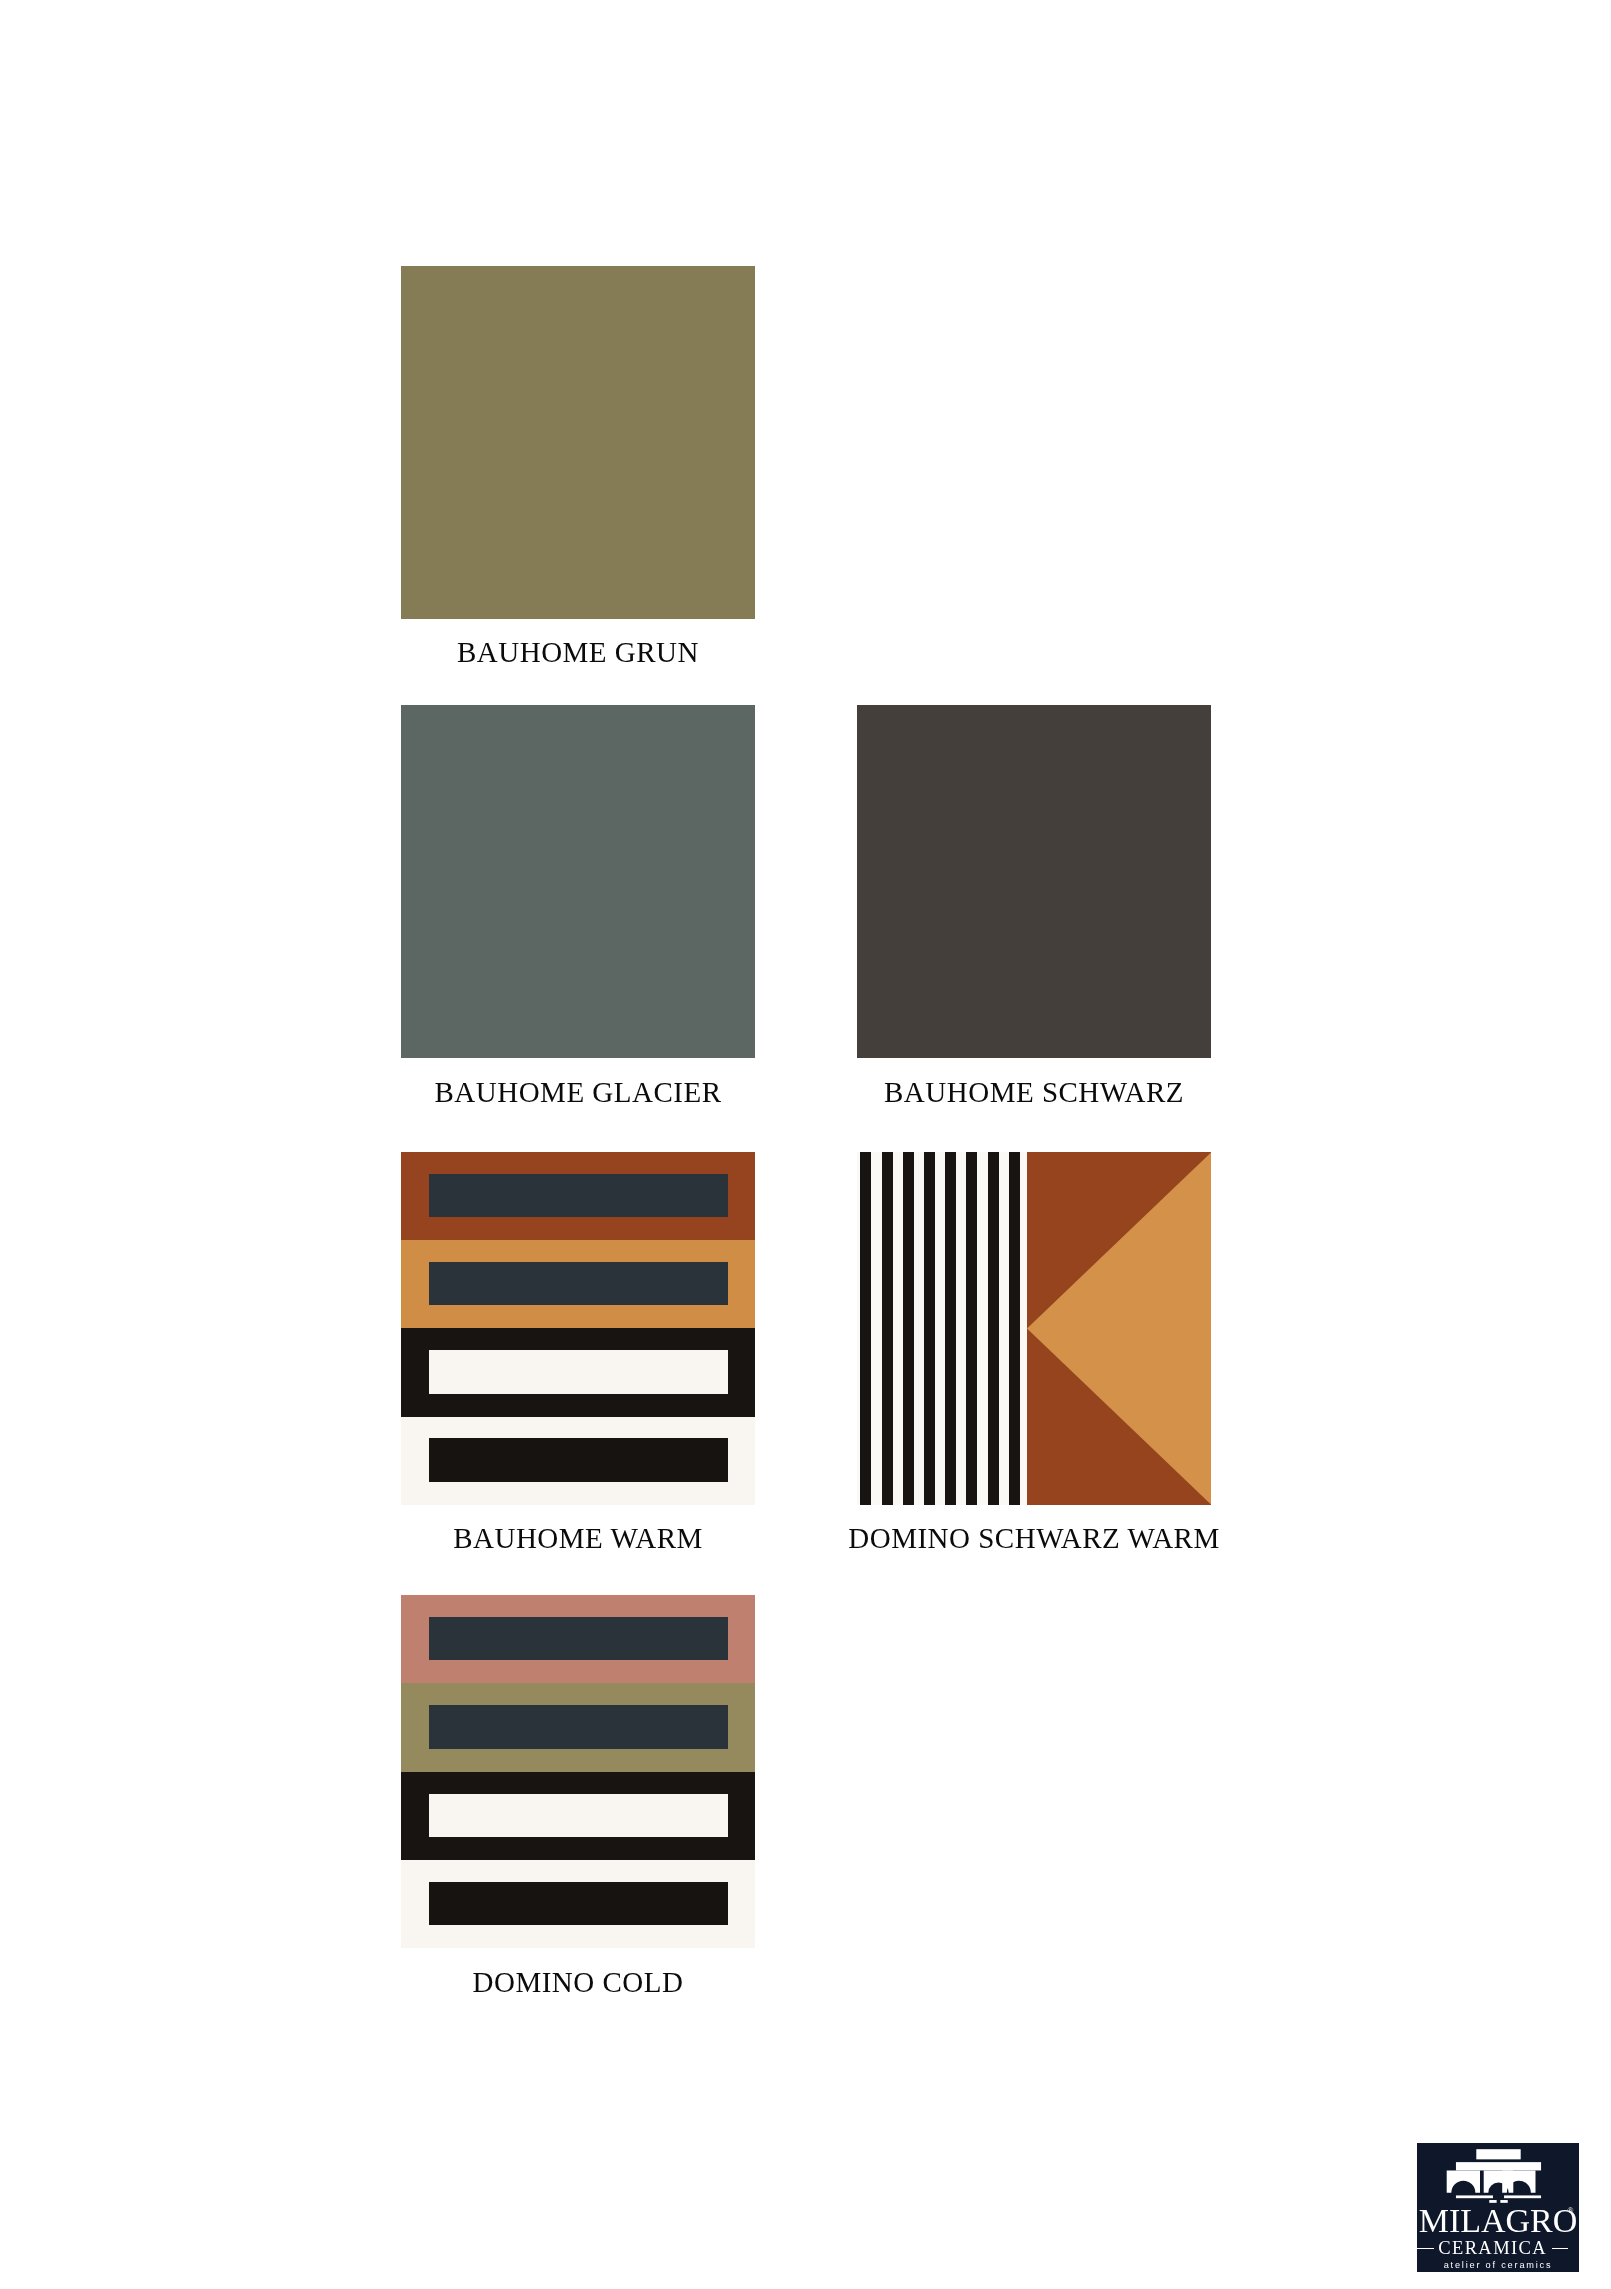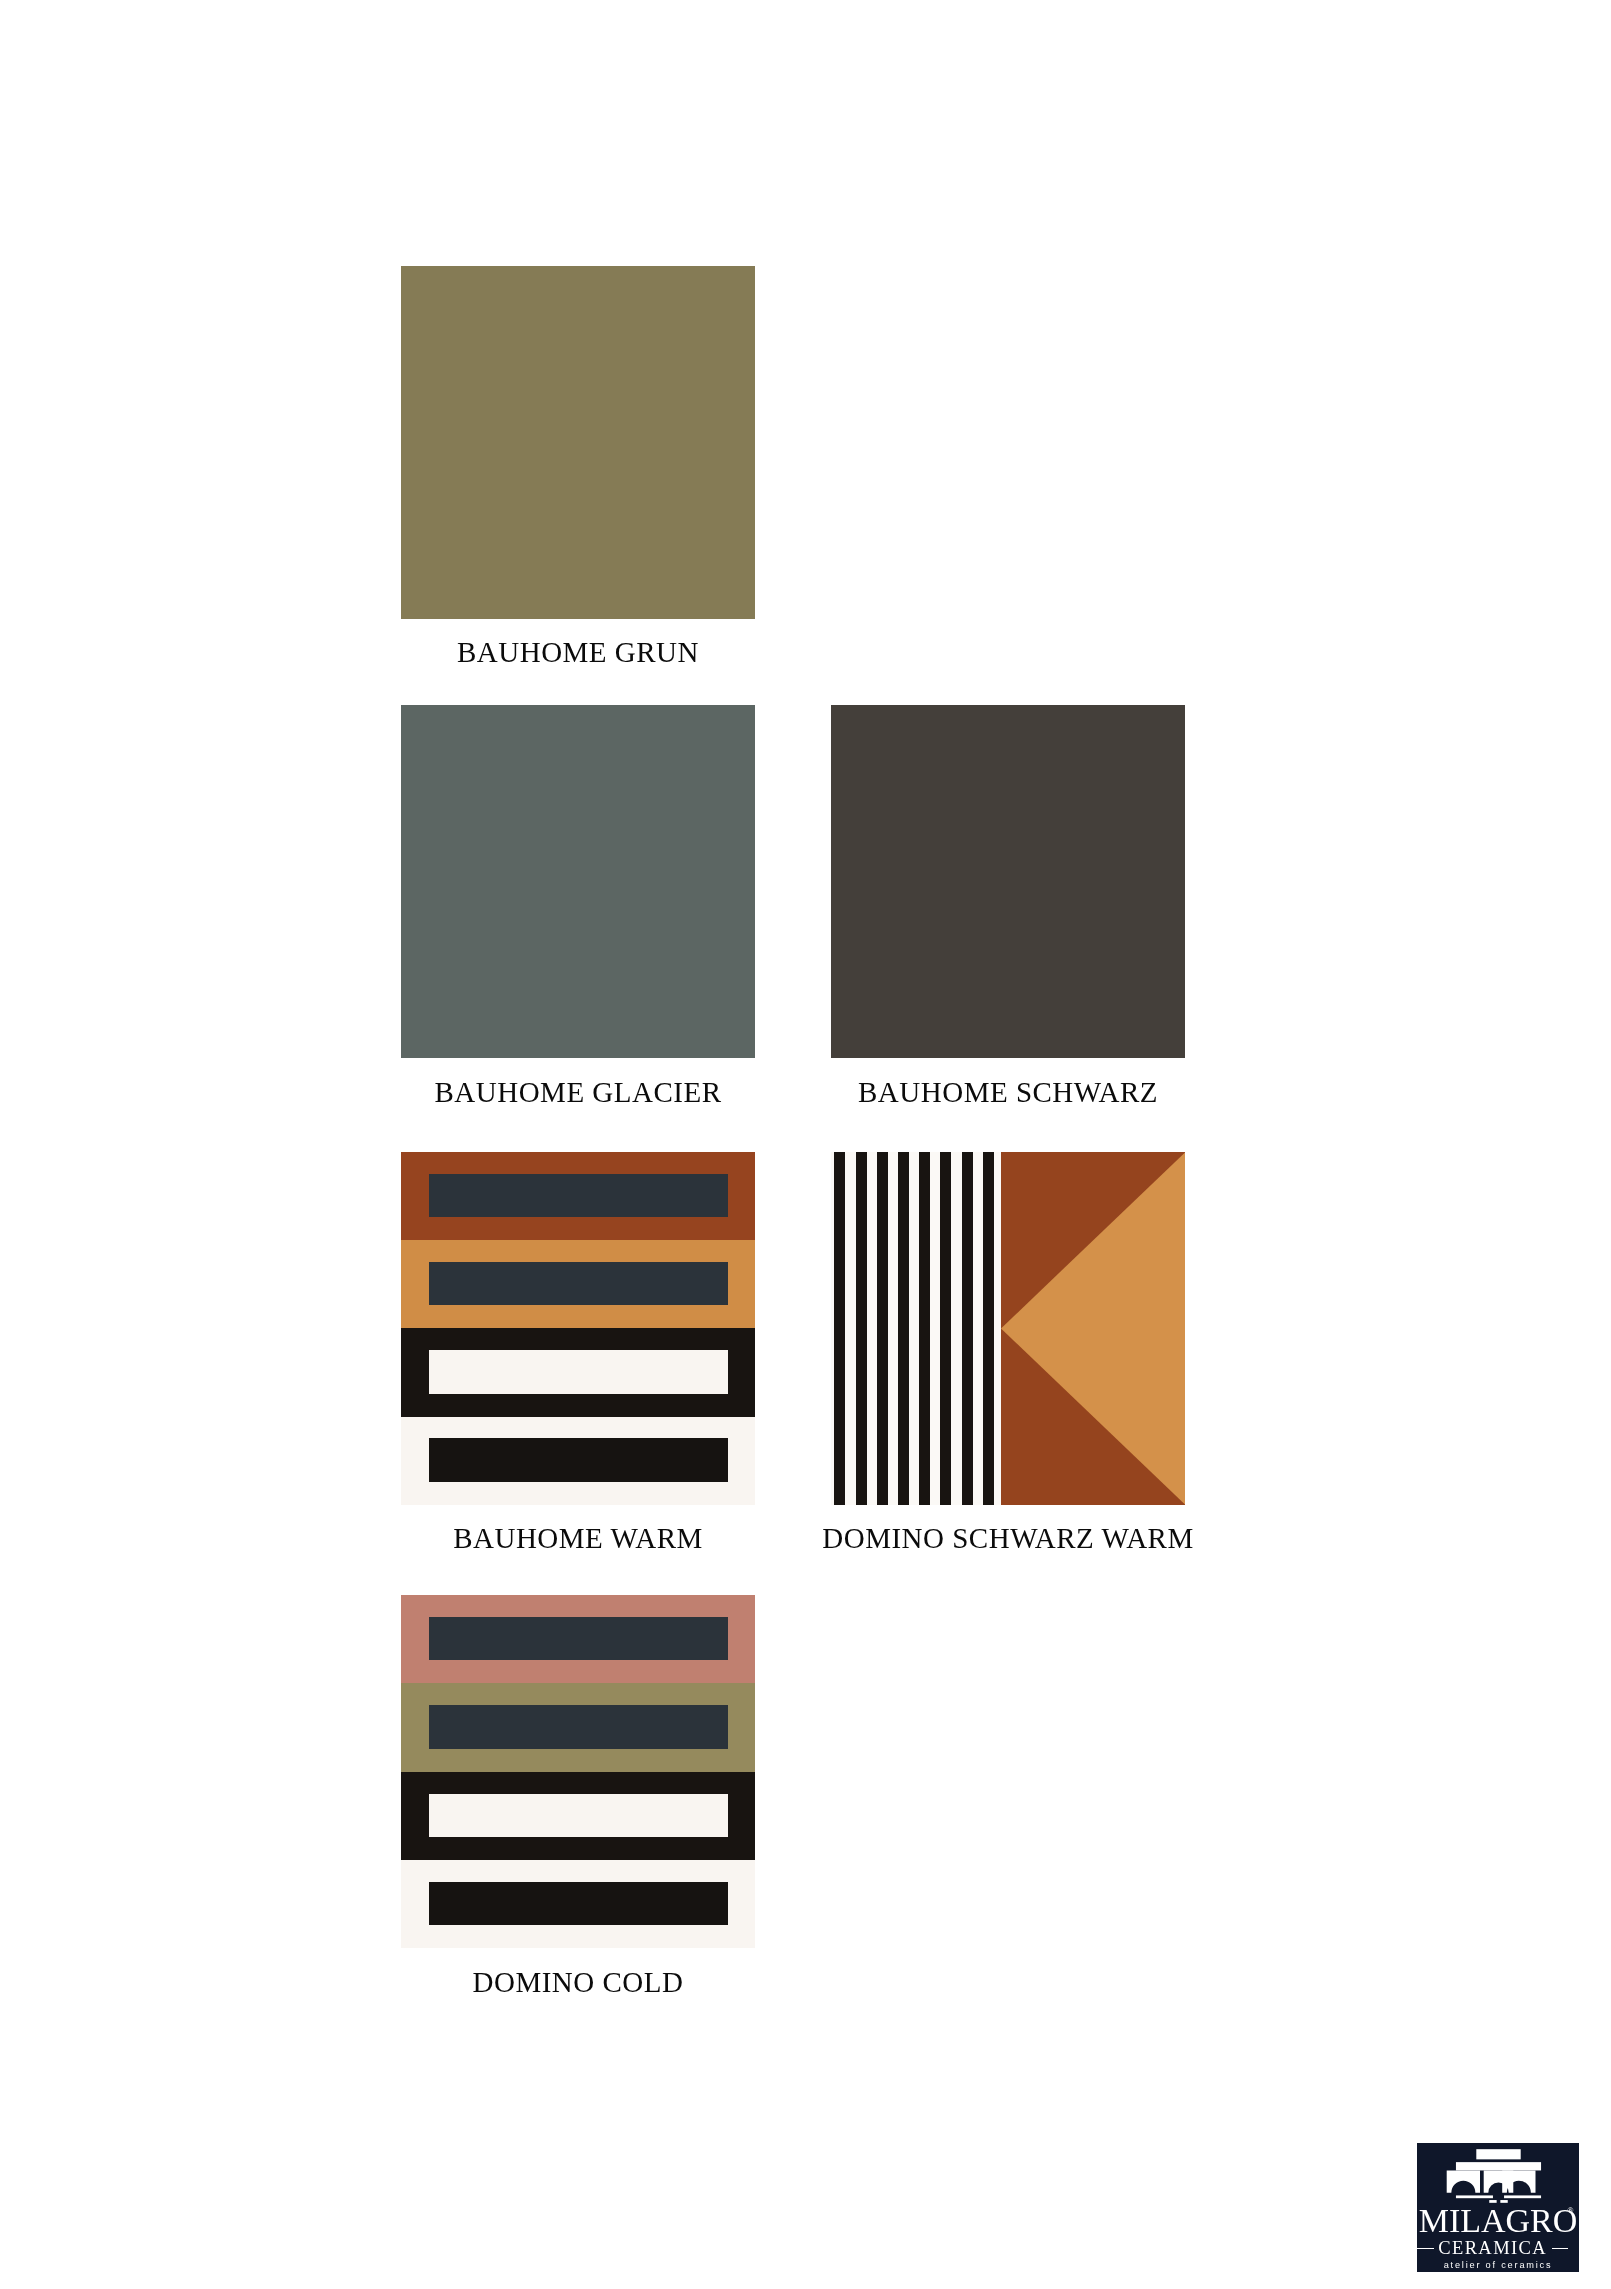--- a/index.html
+++ b/index.html
@@ -17,21 +17,21 @@
     background:#ffffff;
   }
   .grid{
     position:absolute;
     left:401px;
     top:266px;
     width:753px;
   }
   .row{
     display:flex;
-    gap:76px;
+    gap:102px;
     margin-bottom:0;
   }
   .cell{
     width:354px;
     display:flex;
     flex-direction:column;
     align-items:center;
   }
   .swatch{
     width:354px;

